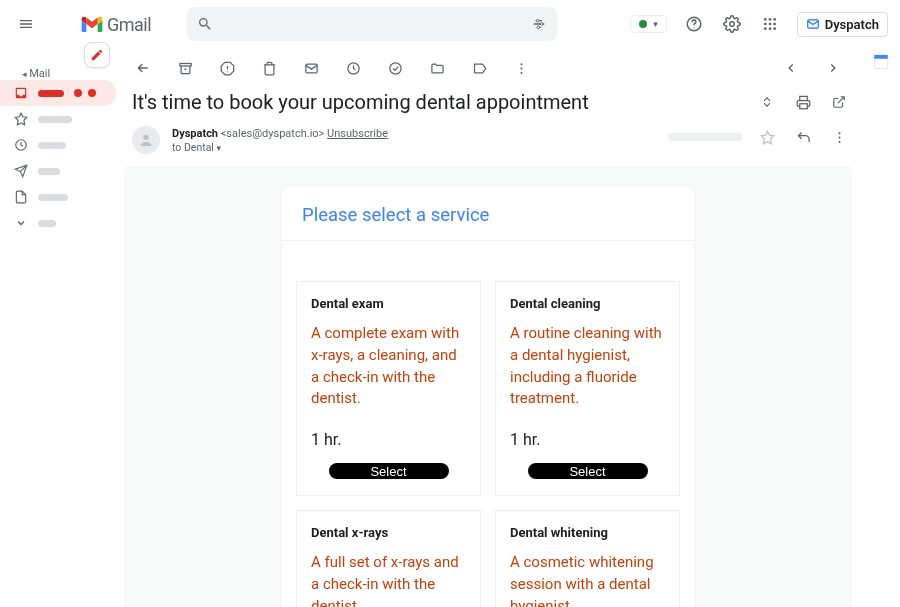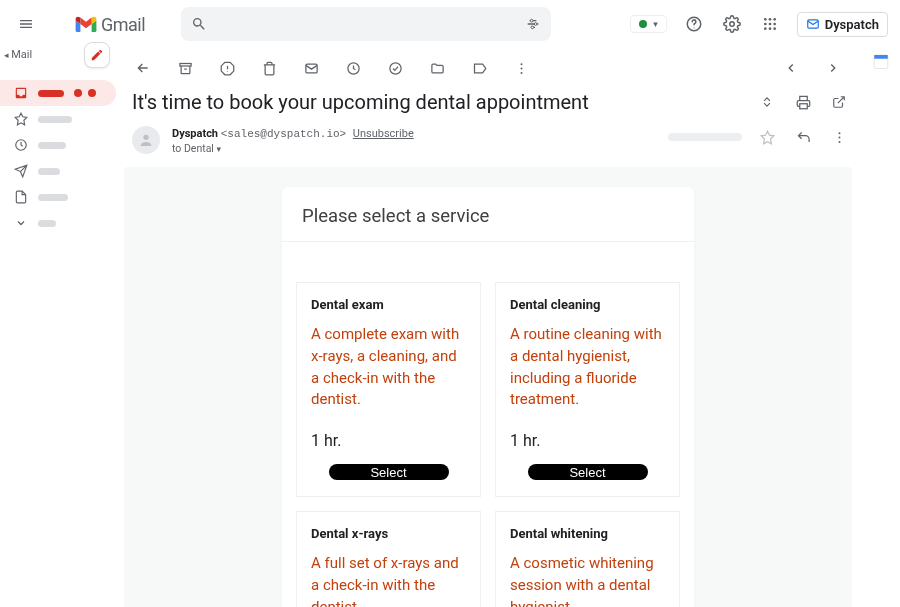--- a/index.html
+++ b/index.html
@@ -1,21 +1,21 @@
 <!DOCTYPE html>
 <html><head>
 <meta charset="utf-8">
 <style>
   * { box-sizing: border-box; margin: 0; padding: 0; }
   body { font-family: "Google Sans", Roboto, Arial, sans-serif; font-size: 13px; color: #202124; background: #fff; width: 900px; height: 607px; overflow: hidden; }
 
   
   .header { display: flex; align-items: center; height: 48px; padding: 0 12px; gap: 8px; }
   .menu-btn { width: 28px; height: 28px; display:flex; align-items:center; justify-content:center; border-radius:50%; cursor:pointer; }
-  .gmail-logo { display:flex; align-items:center; gap:4px; margin-left: 12px; padding-left: 15px; }
+  .gmail-logo { display:flex; align-items:center; gap:4px; margin-left: 18px; padding-left: 15px; }
   .gmail-logo-text { font-size: 18px; color:#5f6368; letter-spacing: -0.5px; }
   .search-bar { flex: 0 0 370px; margin-left: 28px; height: 34px; background:#f1f3f4; border-radius: 8px; display:flex; align-items:center; padding: 0 10px; gap:10px; }
   .search-input { flex:1; border:none; background:transparent; outline:none; font-size:14px; }
   .header-spacer { flex:1; }
   .header-right { display:flex; align-items:center; gap:16px; }
   .status-dot { width:8px; height:8px; background:#1e8e3e; border-radius:50%; }
   .icon-btn { width:22px; height:22px; display:flex; align-items:center; justify-content:center; color:#5f6368; cursor:pointer; }
   .dyspatch-badge { border:1px solid #dadce0; border-radius:4px; padding:4px 8px; display:flex; align-items:center; gap:5px; font-weight:600; font-size:13px; color:#202124; }
   .dyspatch-mail-icon { width:14px; height:14px; }
 
@@ -39,33 +39,33 @@
   .toolbar-spacer { flex:1; }
 
   .subject { font-size: 20px; font-weight:400; padding: 2px 0 10px 10px; display:flex; align-items:center; }
   .subject-actions { margin-left:auto; display:flex; gap:14px; color:#5f6368; align-items:center; padding-right:4px; }
 
   
   .sender-row { display:flex; align-items:flex-start; padding: 2px 4px 10px 10px; gap:12px; }
   .avatar { width:28px; height:28px; border-radius:50%; background:#e8eaed; display:flex; align-items:center; justify-content:center; color:#9aa0a6; }
   .sender-info { font-size:11px; line-height:1.4; }
   .sender-name { font-weight:700; font-size:11px; color:#202124; }
-  .sender-email { color:#5f6368;font-family:Liberation Mono, monospace; }
+  .sender-email { color:#5f6368; }
   .unsubscribe { color:#5f6368; text-decoration:underline; cursor:pointer; }
   .to-line { color:#5f6368; font-size:10.5px; }
   .sender-spacer { flex:1; }
   .sender-right { display:flex; align-items:center; gap:14px; color:#5f6368; }
   .date-skel { width:74px; height:8px; background:#eceef0; border-radius:4px; }
 
   
   .email-body-wrap { flex:1; overflow:auto; }
   .email-body { background:#f7f8f8; margin: 0 2px 0 2px; padding: 20px 0 40px 0; border-radius:4px; }
   .card-outer { width: 412px; margin: 0 auto; background:#fff; border-radius:6px; box-shadow: 0 1px 3px rgba(0,0,0,0.05); padding-bottom: 20px; }
   .card-header { padding: 18px 20px 14px 20px; border-bottom:1px solid #edeff1; }
-  .card-title { font-size:18.5px; color:#404040; font-weight:400; }
+  .card-title { font-size:18.5px; color:#3b82f6; font-weight:400; }
   .services-grid { display:grid; grid-template-columns: 1fr 1fr; gap:14px; padding: 40px 14px 0 14px; }
   .service { border:1px solid #edeff1; border-radius:0; padding: 14px 14px 16px 14px; display:flex; flex-direction:column; }
   .service-title { font-size:13px; font-weight:700; margin-bottom:12px; }
   .service-desc { font-size:15px; color:#c2410c; line-height:1.45; margin-bottom: 20px; min-height: 52px; }
   .service-dur { font-size:16px; color:#202124; margin-bottom:14px; }
   .select-btn { background:#000000; color:#fff; border:none; border-radius:18px; height:16px; width:120px; margin:0 auto; font-size:13px; cursor:pointer; display:block; }
 
   
   .sidepanel { width: 38px; display:flex; flex-direction:column; align-items:center; padding-top: 4px; gap:18px; }
   .side-icon { width:18px; height:18px; color:#5f6368; }
@@ -143,21 +143,21 @@
           <path d="M3 7l9 6 9-6"></path>
         </svg>
       <span>Dyspatch</span>
     </div>
   </div>
 </div>
 
 <div class="body-row">
 
   <div class="sidebar-left">
-    <div style="display:flex; align-items:flex-start;">
+    <div style="display:flex; align-items:flex-end;margin-left:18px;">
       <div style="flex:1; font-size:11px; color:#5f6368; padding-left:4px;"><span style="font-size:9px;">◂</span> <span>Mail</span></div>
       <div class="compose-row">
         <div class="compose-btn">
           <svg width="14" height="14" viewBox="0 0 24 24" fill="#d93025">
               <path d="M3 17.25V21h3.75L17.81 9.94l-3.75-3.75L3 17.25zM20.71 7.04a1 1 0 0 0 0-1.41l-2.34-2.34a1 1 0 0 0-1.41 0l-1.83 1.83 3.75 3.75 1.83-1.83z"></path>
             </svg>
         </div>
       </div>
     </div>
     <ul class="nav-list">

